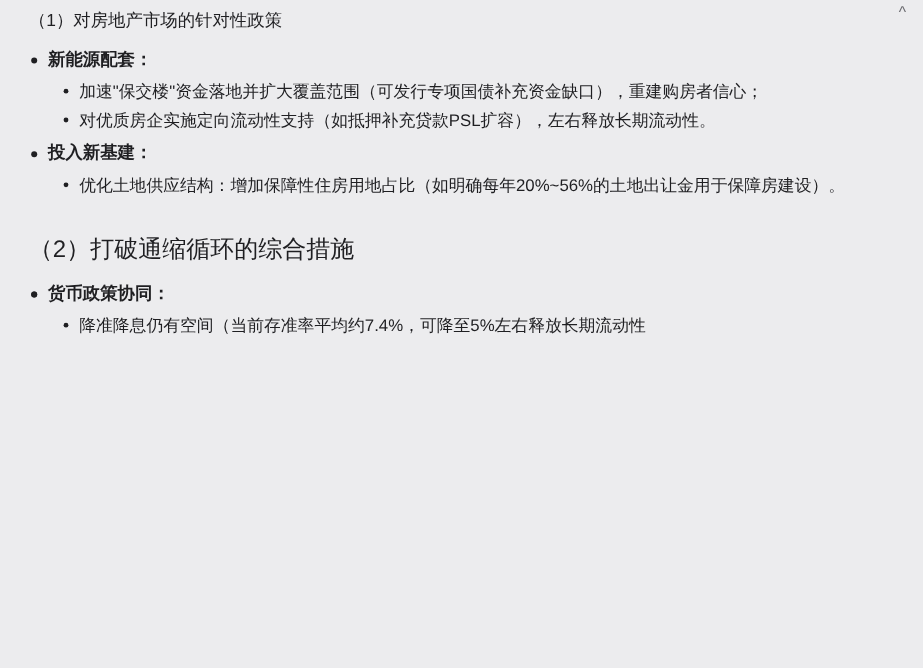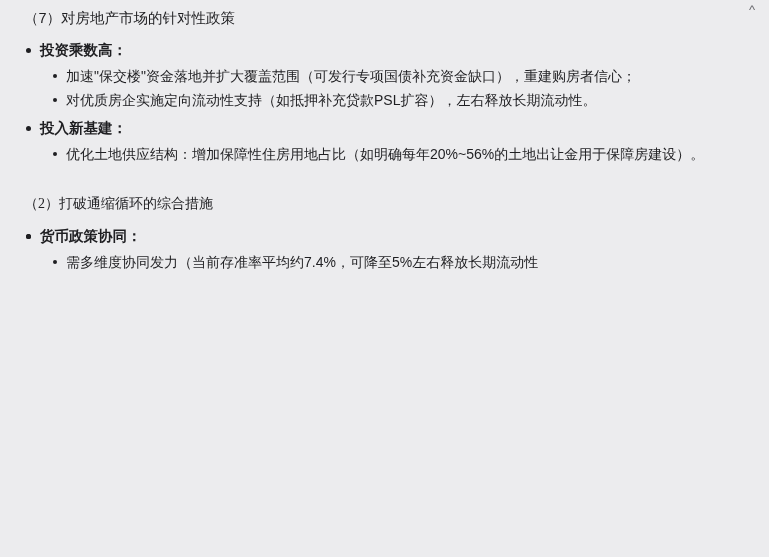--- a/index.html
+++ b/index.html
@@ -91,40 +91,39 @@
     top: 9px;
     width: 4px;
     height: 4px;
     border-radius: 50%;
     background: #1f1f22;
   }
   .gap {
     height: 22px;
   }
   .section2-head {
-    font-size: 14px;
+    font-size: 20px;
     line-height: 1.5;
     margin: 0 0 12px 0;
     padding-left: 14px;
-    font-family: Liberation Serif, serif;
   }
 </style>
 </head>
 <body>
 
 <div class="page">
 
   <div class="collapse-chevron">^</div>
 
 
-  <p class="section-head">（7）对房地产市场的针对性政策</p>
+  <p class="section-head">（1）对房地产市场的针对性政策</p>
 
   <ul class="lvl1">
     <li>
-      <span class="lvl1-title">投资乘数高：</span>
+      <span class="lvl1-title">新能源配套：</span>
       <ul class="lvl2">
         <li>加速"保交楼"资金落地并扩大覆盖范围（可发行专项国债补充资金缺口），重建购房者信心；</li>
         <li>对优质房企实施定向流动性支持（如抵押补充贷款PSL扩容），左右释放长期流动性。</li>
       </ul>
     </li>
     <li>
       <span class="lvl1-title">投入新基建：</span>
       <ul class="lvl2">
         <li>优化土地供应结构：增加保障性住房用地占比（如明确每年20%~56%的土地出让金用于保障房建设）。</li>
       </ul>
@@ -136,18 +135,18 @@
   <p class="section2-head">（2）打破通缩循环的综合措施</p>
 
   <ul class="lvl1">
     <li>
       <ul class="lvl2">
       </ul>
     </li>
     <li>
       <span class="lvl1-title">货币政策协同：</span>
       <ul class="lvl2">
-        <li>需多维度协同发力（当前存准率平均约7.4%，可降至5%左右释放长期流动性</li>
+        <li>降准降息仍有空间（当前存准率平均约7.4%，可降至5%左右释放长期流动性</li>
       </ul>
     </li>
   </ul>
 
 </div>
 
 </body></html>

